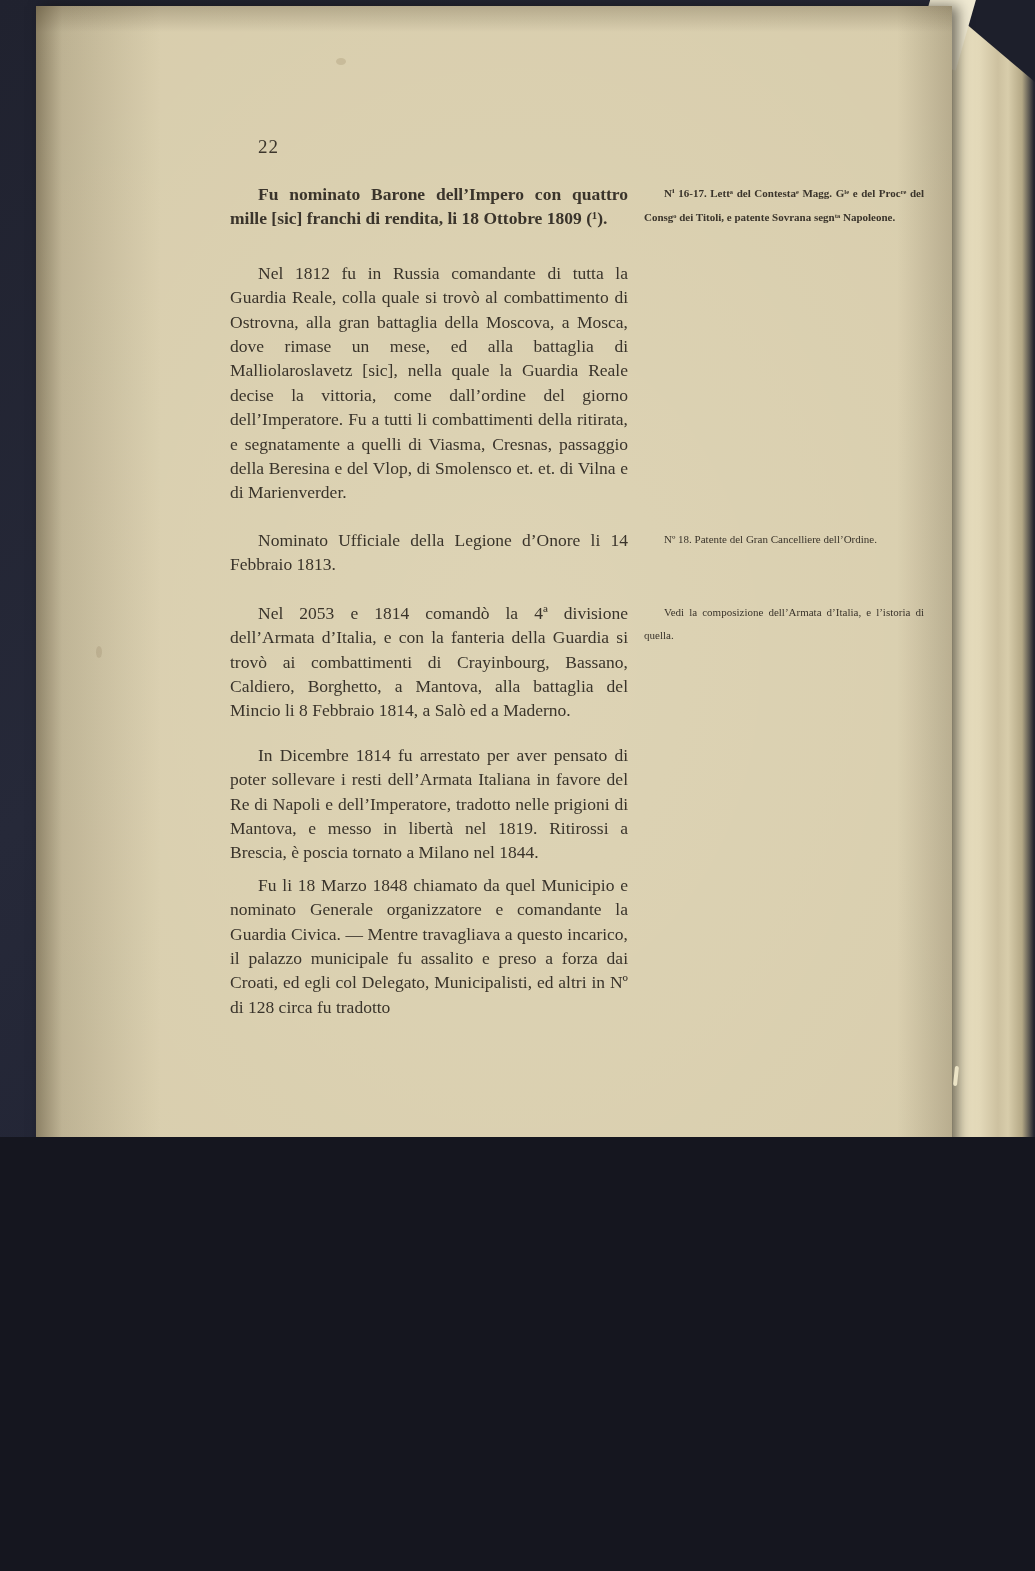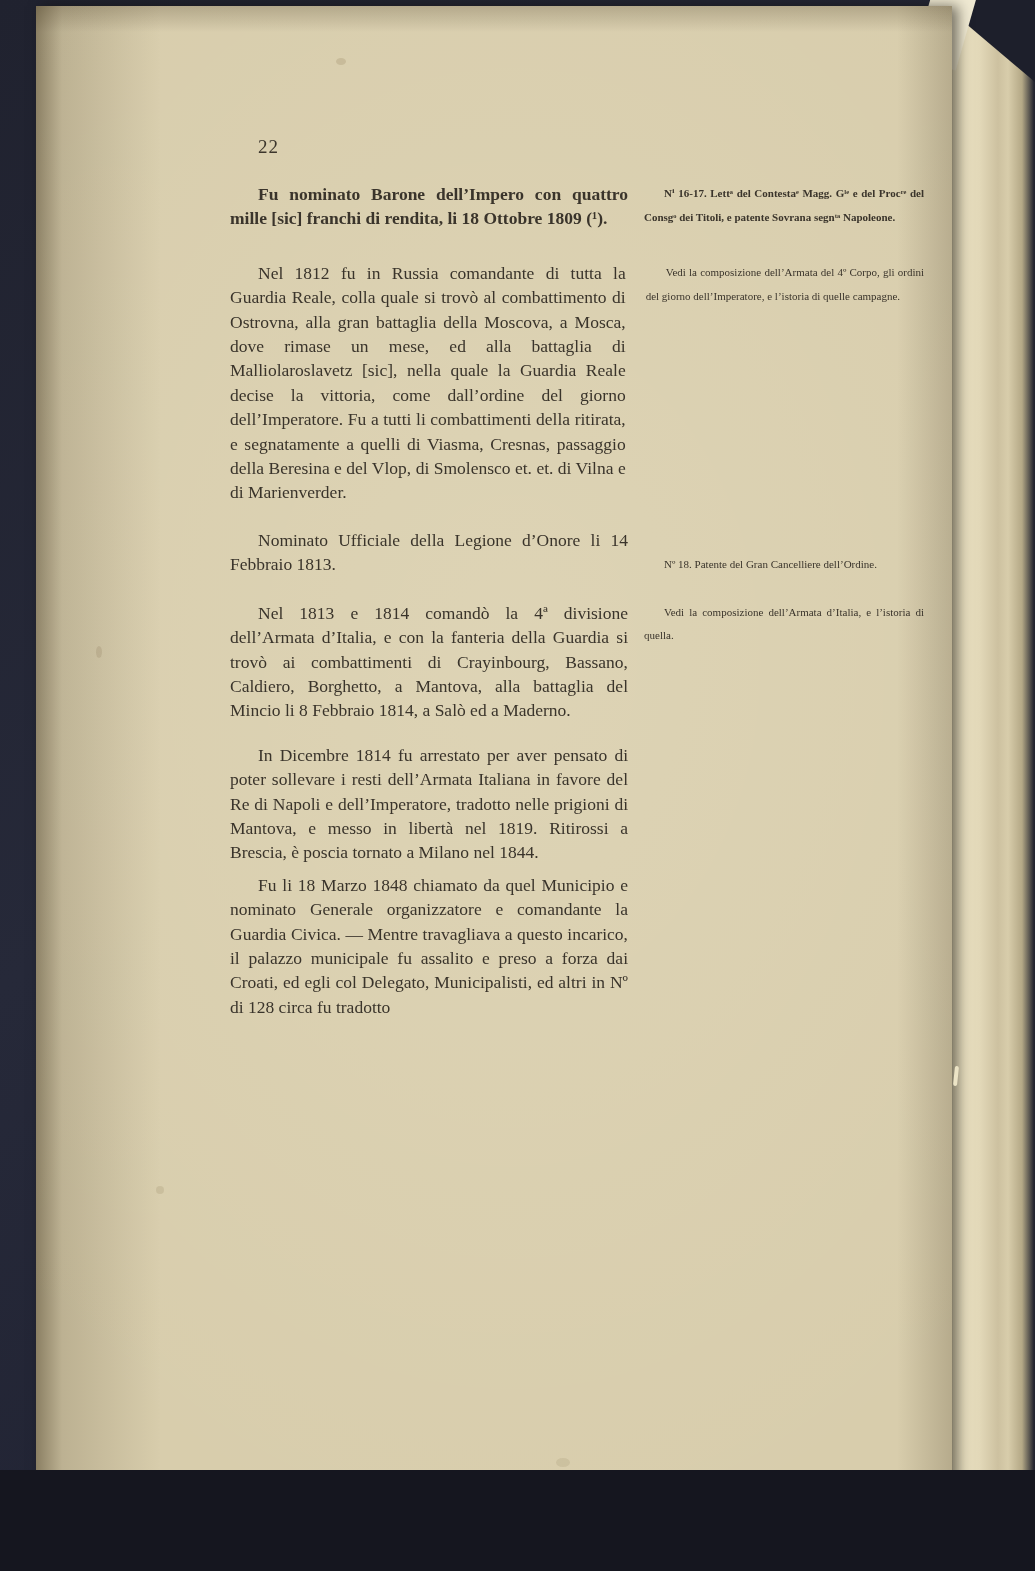--- a/index.html
+++ b/index.html
@@ -3,21 +3,21 @@
 <meta charset="utf-8">
 <style>
   html, body {
     margin: 0;
     padding: 0;
     background: #15161f;
   }
   .scene {
     position: relative;
     width: 1035px;
-    height: 1470px;
+    height: 1137px;
     overflow: hidden;
     background: linear-gradient(145deg, #20222f 0%, #262939 45%, #1e2030 100%);
     font-family: "Liberation Serif", "DejaVu Serif", serif;
   }
   
   .under-pages {
     position: absolute;
     left: 946px; top: 0;
     width: 89px; height: 1571px;
     background: linear-gradient(90deg,
@@ -93,21 +93,21 @@
   .note-col {
     width: 280px;
     margin: 0;
     text-align: justify;
     text-indent: 20px;
     font-size: 11px;
     line-height: 23.8px;
   }
   .r1 { margin-bottom: 30px; font-weight: bold; }
   .r2 { margin-bottom: 23px; gap: 20px; }
-  .r3 { margin-bottom: 24px; align-items: flex-end; }
+  .r3 { margin-bottom: 24px; }
   .r4 { margin-bottom: 20px; }
   .r5 { margin-bottom: 8px; }
   .r6 { margin-bottom: 0; justify-content: space-between; }
 
   .footnote-block { margin-top: 22px; width: 676px; }
   .footnote-rule {
     width: 66px; height: 2px;
     background: #49422f;
     margin: 0 0 14px 2px;
   }
@@ -140,30 +140,29 @@
 
     <div class="content">
 
       <div class="row r1">
         <p class="main-col">Fu nominato Barone dell’Impero con quattro mille [sic] franchi di rendita, li 18 Ottobre 1809 (¹).</p>
         <p class="note-col">Nⁱ 16-17. Lettᵃ del Contestaᵉ Magg. Gˡᵉ e del Procʳᵉ del Consgᵒ dei Titoli, e patente Sovrana segnᵗᵃ Napoleone.</p>
       </div>
 
       <div class="row r2">
         <p class="main-col">Nel 1812 fu in Russia comandante di tutta la Guardia Reale, colla quale si trovò al combattimento di Ostrovna, alla gran battaglia della Moscova, a Mosca, dove rimase un mese, ed alla battaglia di Malliolaroslavetz [sic], nella quale la Guardia Reale decise la vittoria, come dall’ordine del giorno dell’Imperatore. Fu a tutti li combattimenti della ritirata, e segnatamente a quelli di Viasma, Cresnas, passaggio della Beresina e del Vlop, di Smolensco et. et. di Vilna e di Marienverder.</p>
-        <p class="note-col">Vedi la composizione dell’Armata del 4º Corpo, gli ordini del giorno dell’Imperatore, e l’istoria di quelle campagne.</p>
       </div>
 
       <div class="row r3">
         <p class="main-col">Nominato Ufficiale della Legione d’Onore li 14 Febbraio 1813.</p>
         <p class="note-col">Nº 18. Patente del Gran Cancelliere dell’Ordine.</p>
       </div>
 
       <div class="row r4">
-        <p class="main-col">Nel 1813 e 1814 comandò la 4ª divisione dell’Armata d’Italia, e con la fanteria della Guardia si trovò ai combattimenti di Crayinbourg, Bassano, Caldiero, Borghetto, a Mantova, alla battaglia del Mincio li 8 Febbraio 1814, a Salò ed a Maderno.</p>
+        <p class="main-col">Nel 2053 e 1814 comandò la 4ª divisione dell’Armata d’Italia, e con la fanteria della Guardia si trovò ai combattimenti di Crayinbourg, Bassano, Caldiero, Borghetto, a Mantova, alla battaglia del Mincio li 8 Febbraio 1814, a Salò ed a Maderno.</p>
         <p class="note-col">Vedi la composizione dell’Armata d’Italia, e l’istoria di quella.</p>
       </div>
 
       <div class="row r5">
         <p class="main-col">In Dicembre 1814 fu arrestato per aver pensato di poter sollevare i resti dell’Armata Italiana in favore del Re di Napoli e dell’Imperatore, tradotto nelle prigioni di Mantova, e messo in libertà nel 1819. Ritirossi a Brescia, è poscia tornato a Milano nel 1844.</p>
       </div>
 
       <div class="row r6">
         <p class="main-col">Fu li 18 Marzo 1848 chiamato da quel Municipio e nominato Generale organizzatore e comandante la Guardia Civica. — Mentre travagliava a questo incarico, il palazzo municipale fu assalito e preso a forza dai Croati, ed egli col Delegato, Municipalisti, ed altri in Nº di 128 circa fu tradotto</p>
         <p class="note-col"></p>

